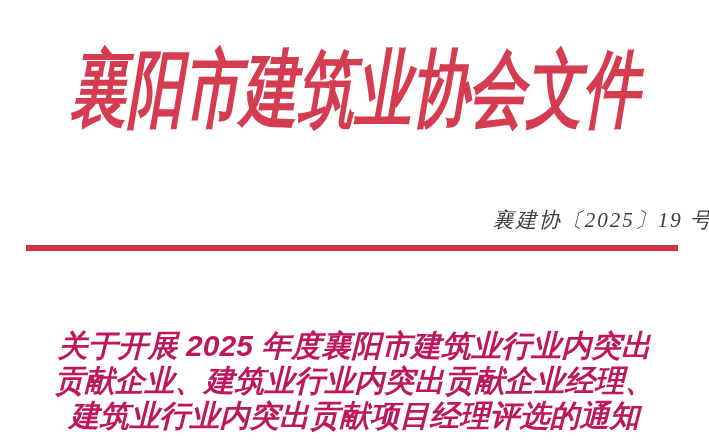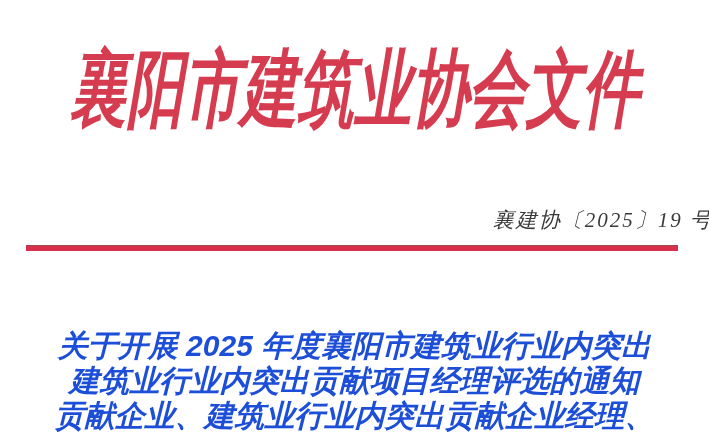--- a/index.html
+++ b/index.html
@@ -63,36 +63,36 @@
   .notice-title {
     position: absolute;
     top: 328px;
     left: 0;
     width: 100%;
     text-align: center;
     font-family: "Liberation Sans", "DejaVu Sans", sans-serif;
     font-weight: bold;
     font-size: 30px;
     line-height: 35px;
-    color: #1d4ed8;
+    color: #be185d;
   }
   .notice-title .line {
     white-space: nowrap;
   }
 </style>
 </head>
 <body>
 
 <div class="page">
 
   <div class="header-title">襄阳市建筑业协会文件</div>
 
   <div class="doc-number">襄建协〔2025〕19 号</div>
 
   <div class="red-rule"></div>
 
   <div class="notice-title">
     <div class="line">关于开展 2025 年度襄阳市建筑业行业内突出</div>
+    <div class="line">贡献企业、建筑业行业内突出贡献企业经理、</div>
     <div class="line">建筑业行业内突出贡献项目经理评选的通知</div>
-    <div class="line">贡献企业、建筑业行业内突出贡献企业经理、</div>
   </div>
 
 </div>
 
 </body></html>

